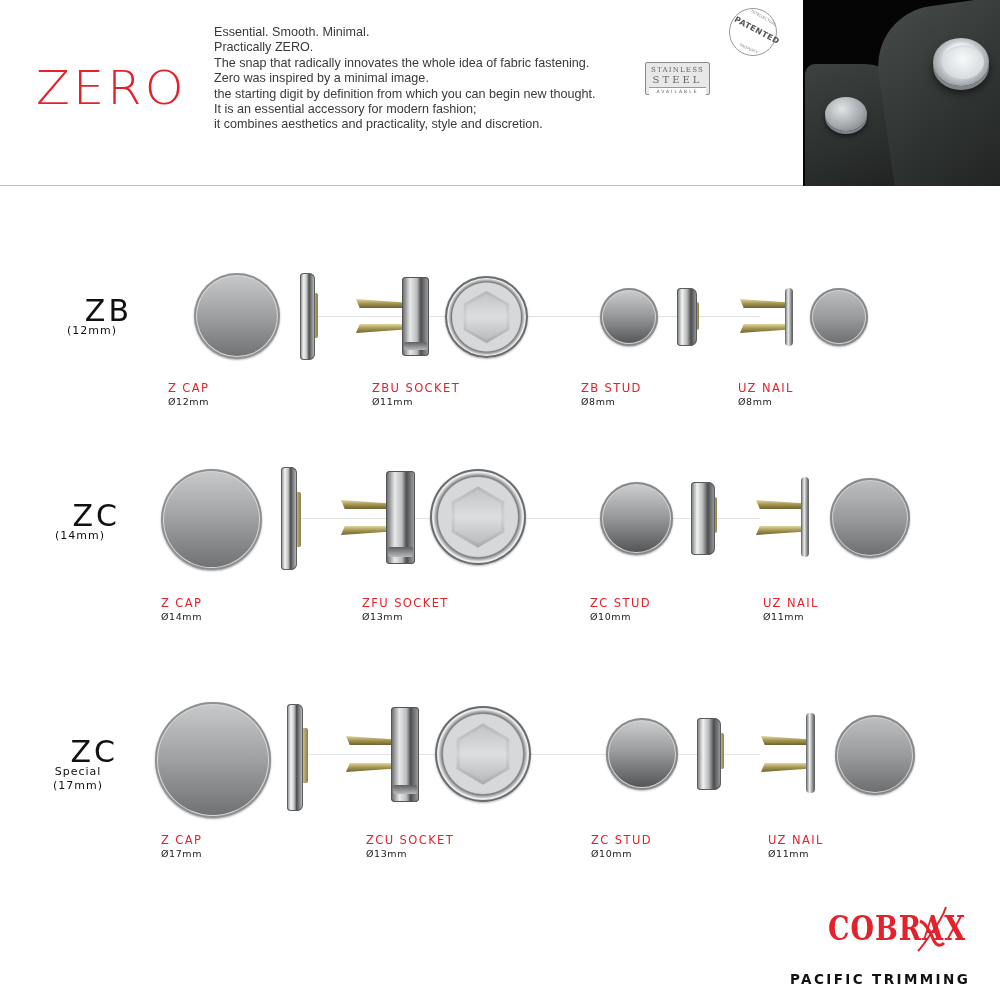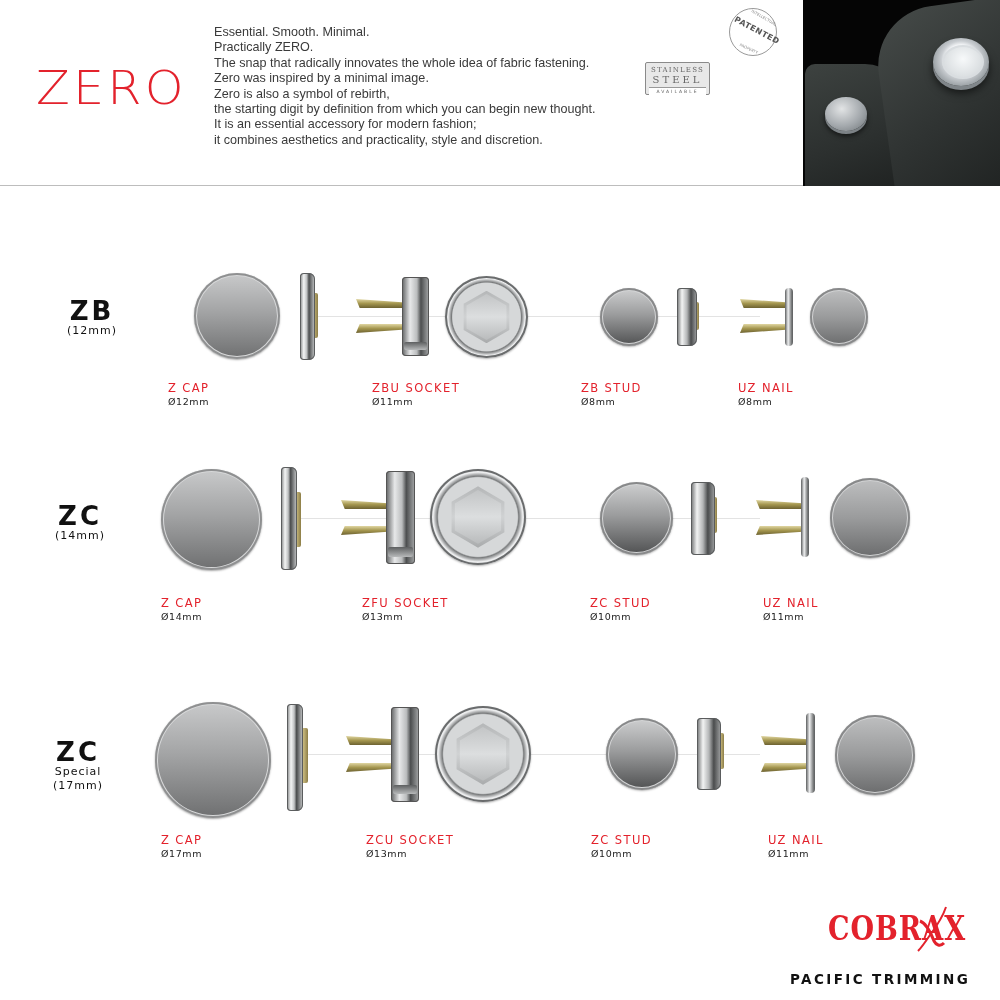--- a/index.html
+++ b/index.html
@@ -25,21 +25,21 @@
   .hero { position: absolute; left: 803px; top: 0; width: 197px; height: 186px; background: #050505; overflow: hidden; }
   .hero .strap1 { position: absolute; left: 2px; top: 64px; width: 100px; height: 124px; background: linear-gradient(160deg, #3d4240, #2c302f 60%, #1f2221); border-radius: 10px 40px 0 0; }
   .hero .strap2 { position: absolute; left: 80px; top: 4px; width: 140px; height: 190px; background: linear-gradient(150deg, #464b49, #2f3332 55%, #1e2120); border-radius: 60px 0 0 0; transform: rotate(-8deg); }
   .hero .stud { position: absolute; left: 22px; top: 97px; width: 42px; height: 34px; border-radius: 50%; background: radial-gradient(ellipse at 40% 35%, #e2e4e5, #a4a9ad 55%, #6c7276); box-shadow: 0 3px 0 #7c8286, 0 5px 5px rgba(0,0,0,.6); }
   .hero .socket { position: absolute; left: 130px; top: 38px; width: 56px; height: 48px; border-radius: 50%; background: radial-gradient(ellipse at 50% 45%, #f1f3f5 0 40%, #c9cdd1 50%, #9ea4a8 70%, #6f7579); box-shadow: 0 4px 0 #80868a, 0 7px 8px rgba(0,0,0,.6); }
   .hero .socket::after { content: ""; position: absolute; left: 9px; top: 7px; width: 38px; height: 30px; border-radius: 50%; border: 2px solid #d9dde0; background: radial-gradient(ellipse at 50% 40%, #f7f9fa, #cfd4d7); }
 
   
   .row { position: absolute; left: 0; width: 1000px; }
   .row-label { position: absolute; text-align: center; width: 80px; font-family: "DejaVu Sans", sans-serif; color: #111; }
-  .row-label .code { font-size: 26px; letter-spacing: 3px; line-height: 26px; font-weight: 700; }
+  .row-label .code { font-size: 30px; letter-spacing: 3px; line-height: 26px; font-weight: 400; text-align: right; }
   .row-label .sub { font-size: 11px; letter-spacing: 1px; line-height: 14px; }
 
   .axis-line { position: absolute; height: 1px; background: #e3e3e3; }
 
   .cap-front { position: absolute; border-radius: 50%; background: linear-gradient(180deg, #c9cacb 0%, #a3a4a5 45%, #6e6f70 100%); box-shadow: inset 0 0 0 2px #8f9091, inset 0 0 0 3px #d7d8d9, 0 1px 2px rgba(0,0,0,.35); }
   .cap-side { position: absolute; border-radius: 4px 6px 6px 4px; background: linear-gradient(90deg, #7e8081 0%, #f4f5f5 25%, #bfc1c2 45%, #4a4c4d 60%, #9a9c9d 85%, #c9cbcc 100%); box-shadow: inset 0 0 0 1px #5b5d5e; }
   .brass { position: absolute; background: linear-gradient(90deg, #7a6d3c, #c6b77c 45%, #8c7d46); border-radius: 2px; }
   .prong { position: absolute; height: 9px; background: linear-gradient(180deg, #e0d6a2, #a4964f 50%, #6d6231); }
   .prong.up { clip-path: polygon(0 0, 100% 35%, 100% 100%, 8% 100%); }
   .prong.down { clip-path: polygon(8% 0, 100% 0, 100% 65%, 0 100%); }
@@ -67,21 +67,20 @@
 <body>
 
 <div class="header">
   <div class="brand-title">ZERO</div>
 
   <div class="intro">
     <div>Essential. Smooth. Minimal.</div>
     <div>Practically ZERO.</div>
     <div>The snap that radically innovates the whole idea of fabric fastening.</div>
     <div>Zero was inspired by a minimal image.</div>
-    <div>Zero is also a symbol of rebirth,</div>
     <div>the starting digit by definition from which you can begin new thought.</div>
     <div>It is an essential accessory for modern fashion;</div>
     <div>it combines aesthetics and practicality, style and discretion.</div>
   </div>
 
   <div class="badge-steel">
     <div class="s1">STAINLESS</div>
     <div class="s2">STEEL</div>
     <div class="s3">AVAILABLE</div>
   </div>

